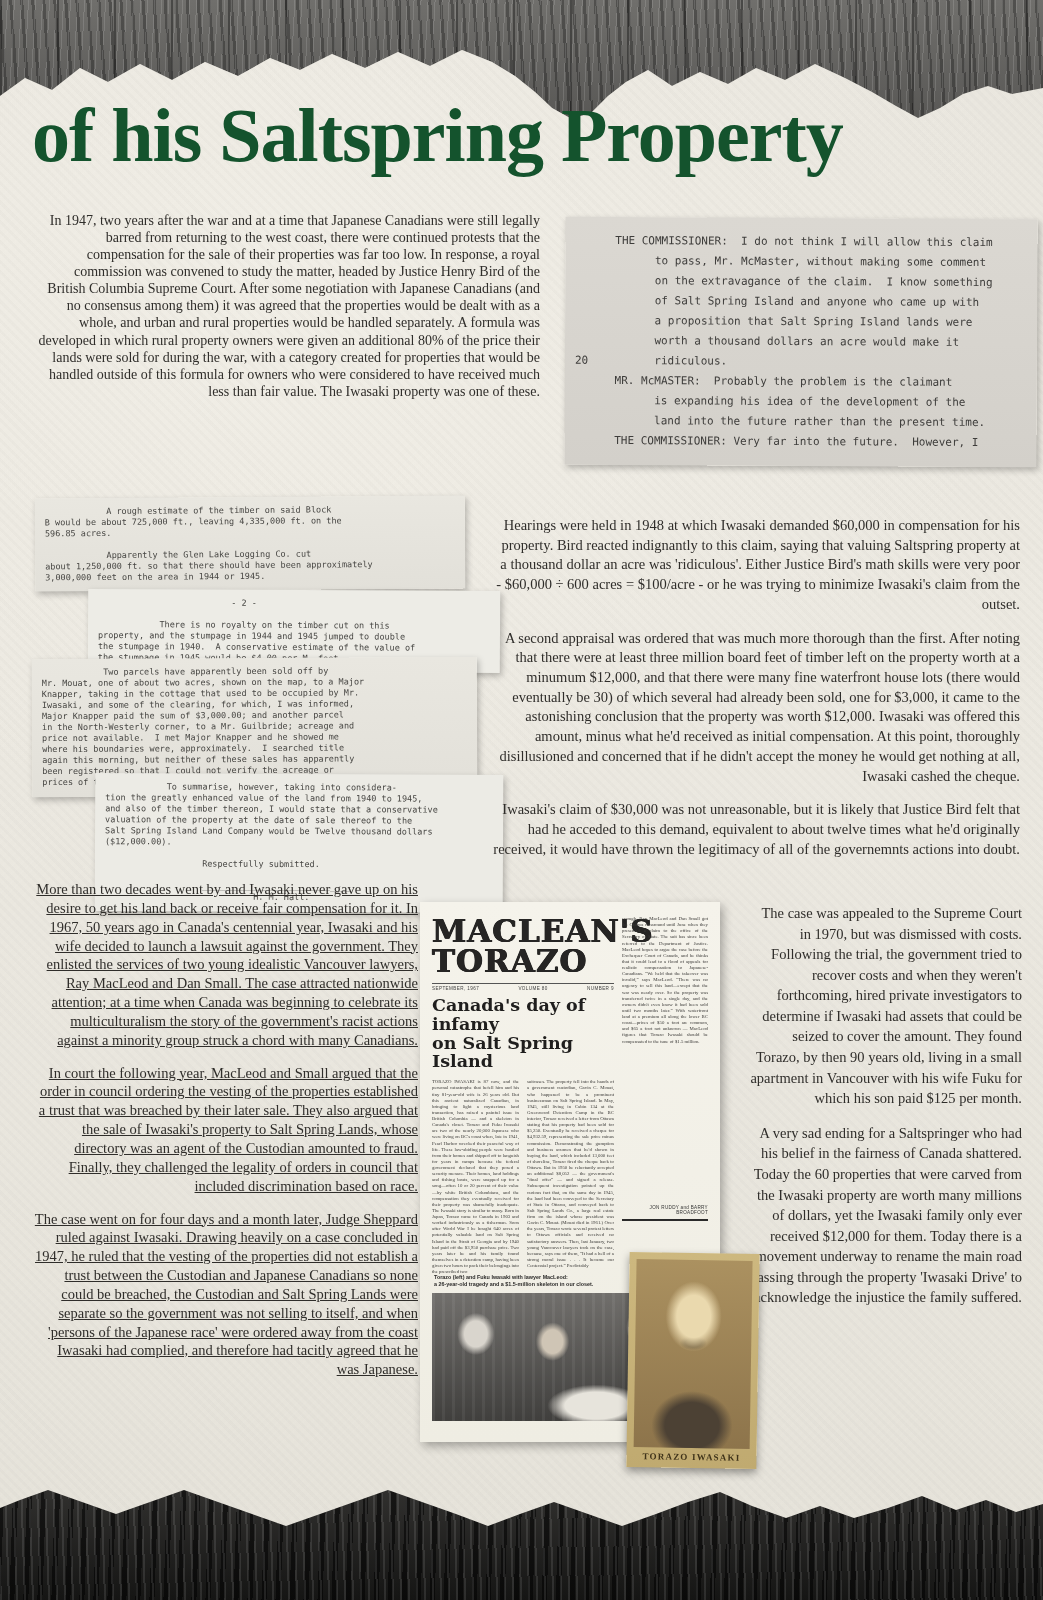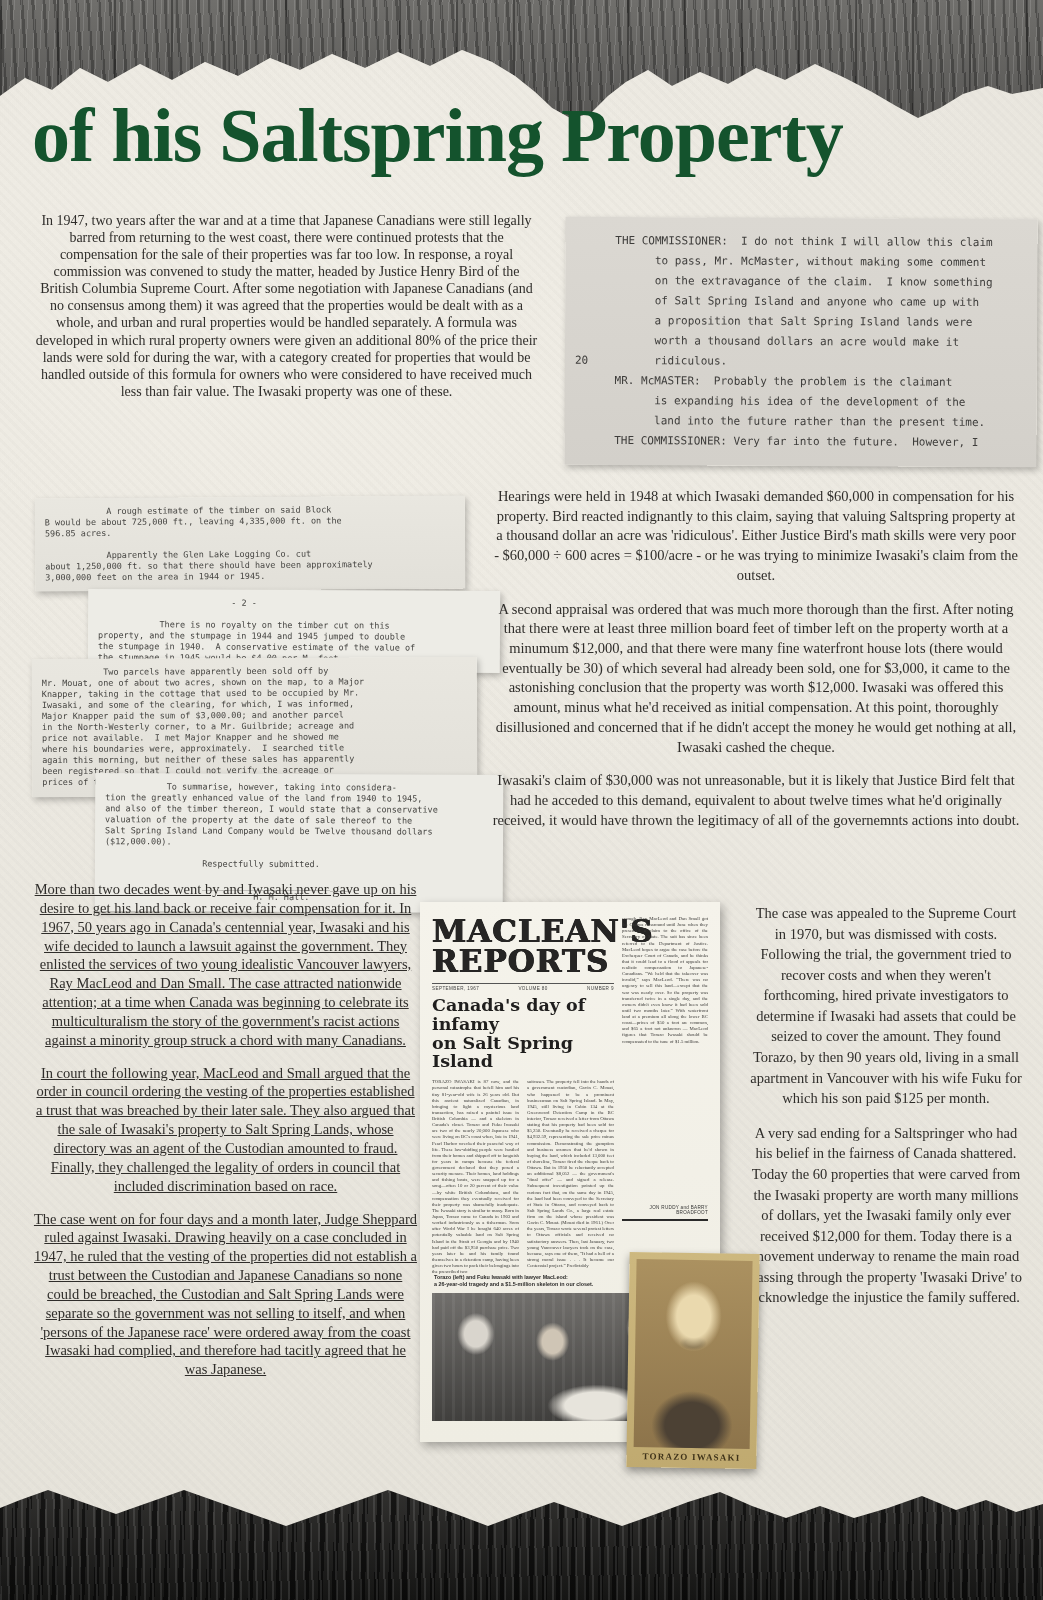--- a/index.html
+++ b/index.html
@@ -52,24 +52,24 @@
       repeating-linear-gradient(-45deg, rgba(255,255,255,.03) 0 2px, transparent 2px 6px);
   }
   .content{position:absolute;inset:0;z-index:2;color:#2f2d2a;}
 
   .title{
     position:absolute;left:32px;top:92px;width:985px;
     font-size:76px;font-weight:700;letter-spacing:-1px;color:#14532d;
     font-family:"Liberation Serif", serif;white-space:nowrap;
   }
 
-  .bodytext{font-size:14.5px;line-height:1.32;text-align:center;}
+  .bodytext{font-size:14.5px;line-height:1.32;text-align:right;}
   .bodytext p{margin:0 0 14px 0;}
   .intro{position:absolute;left:33px;top:212px;width:507px;font-size:14px;line-height:1.22;}
-  .rightcol{position:absolute;left:492px;top:487px;width:528px;line-height:1.36;}
+  .rightcol{position:absolute;left:492px;top:516px;width:528px;line-height:1.36;}
   .lowerleft{position:absolute;left:33px;top:880px;width:385px;line-height:1.3;text-decoration:underline;}
   .lowerright{position:absolute;left:750px;top:903px;width:272px;line-height:1.42;}
 
   .typed{
     position:absolute;font-family:"DejaVu Sans Mono","Liberation Mono",monospace;
     white-space:pre-wrap;color:#474643;box-shadow:2px 3px 6px rgba(0,0,0,.25);
   }
   .transcript{
     left:565px;top:218px;width:452px;padding:14px 10px;font-size:11px;line-height:1.82;
     background:linear-gradient(180deg,#dbd8d2,#d3d0ca);transform:rotate(.3deg);color:#3e3d3b;
@@ -222,21 +222,21 @@
   <div class="lowerright bodytext">
     <p>The case was appealed to the Supreme Court in 1970, but was dismissed with costs. Following the trial, the government tried to recover costs and when they weren't forthcoming, hired private investigators to determine if Iwasaki had assets that could be seized to cover the amount. They found Torazo, by then 90 years old, living in a small apartment in Vancouver with his wife Fuku for which his son paid $125 per month.</p>
     <p>A very sad ending for a Saltspringer who had his belief in the fairness of Canada shattered. Today the 60 properties that were carved from the Iwasaki property are worth many millions of dollars, yet the Iwasaki family only ever received $12,000 for them. Today there is a movement underway to rename the main road passing through the property 'Iwasaki Drive' to acknowledge the injustice the family suffered.</p>
   </div>
 
   <div class="clipping">
     <div class="clip-top">
       <div class="clip-left">
         <div class="masthead">
           <div>MACLEAN'S</div>
-          <div>REPORTS</div>
+          <div>TORAZO</div>
         </div>
         <div class="meta-row">
           <span>SEPTEMBER, 1967</span>
           <span>VOLUME 80</span>
           <span>NUMBER 9</span>
         </div>
         <div class="headline">Canada's day of infamy
 on Salt Spring Island</div>
         <div class="article-cols">
           <div class="tiny acol">TORAZO IWASAKI is 87 now, and the personal catastrophe that befell him and his tiny 81-year-old wife is 26 years old. But this ancient naturalized Canadian, in bringing to light a mysterious land transaction, has raised a painful issue in British Columbia — and a skeleton in Canada's closet. Torazo and Fuku Iwasaki are two of the nearly 20,000 Japanese who were living on BC's coast when, late in 1941, Pearl Harbor wrecked their peaceful way of life. These law-abiding people were hustled from their homes and shipped off to languish for years in camps because the federal government declared that they posed a security menace. Their homes, land holdings and fishing boats, were snapped up for a song—often 10 or 20 percent of their value—by white British Columbians, and the compensation they eventually received for their property was shamefully inadequate. The Iwasaki story is similar to many. Born in Japan, Torazo came to Canada in 1903 and worked industriously as a fisherman. Soon after World War I he bought 640 acres of potentially valuable land on Salt Spring Island in the Strait of Georgia and by 1940 had paid off the $3,950 purchase price. Two years later he and his family found themselves in a detention camp, having been given two hours to pack their belongings into the prescribed two</div>

